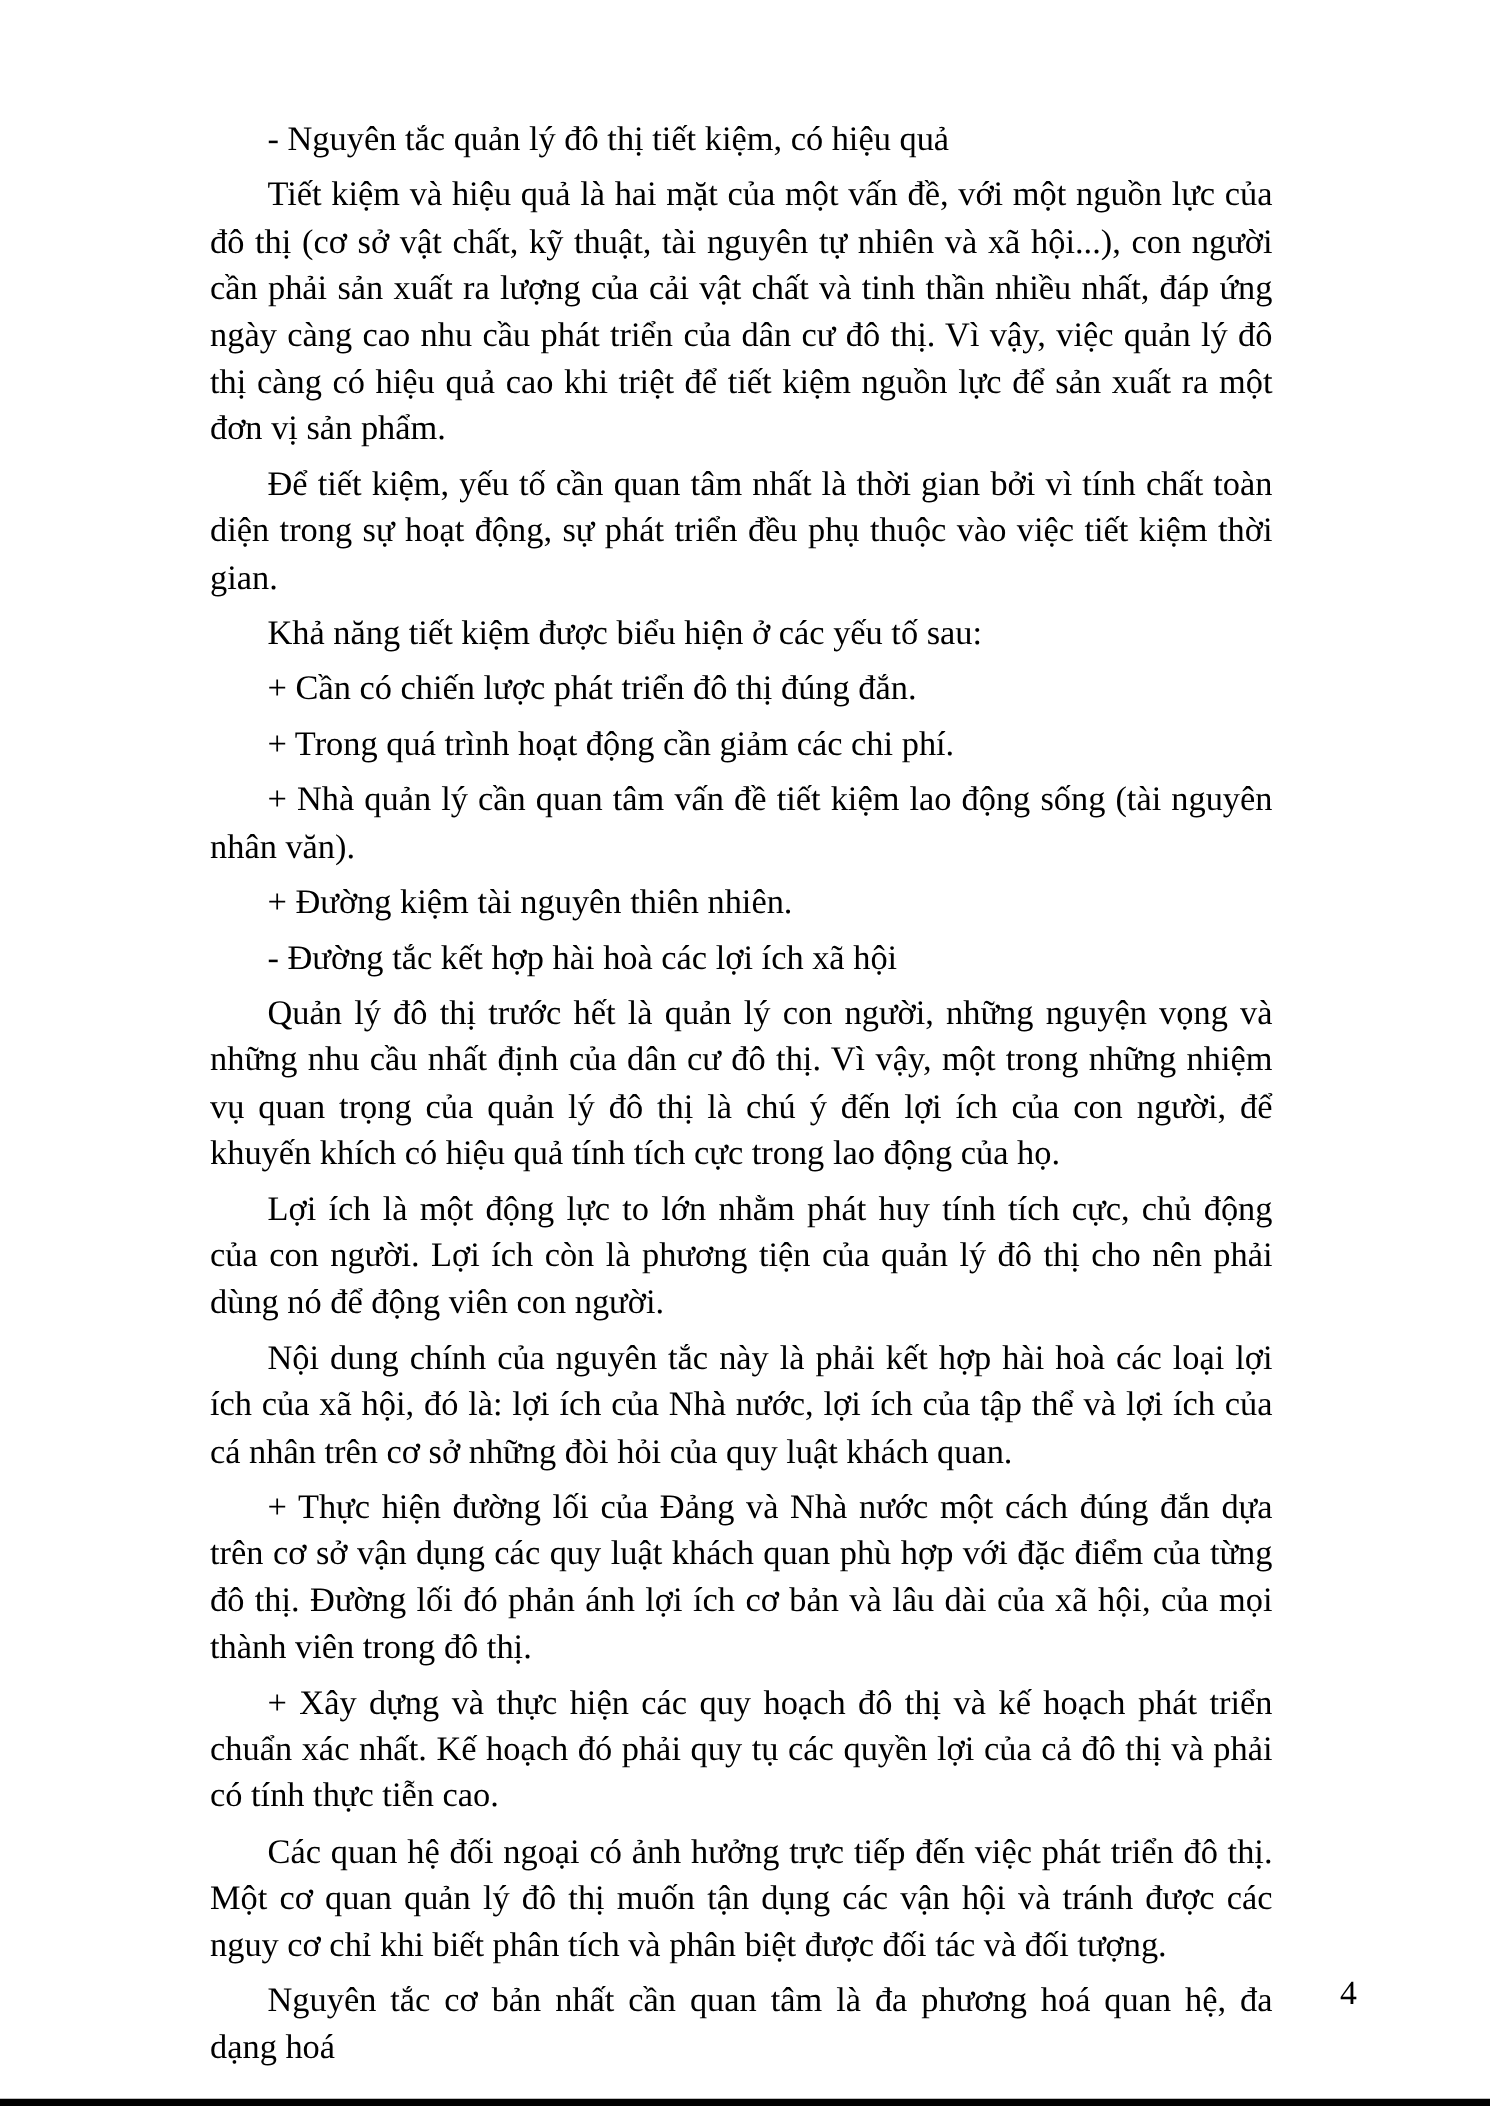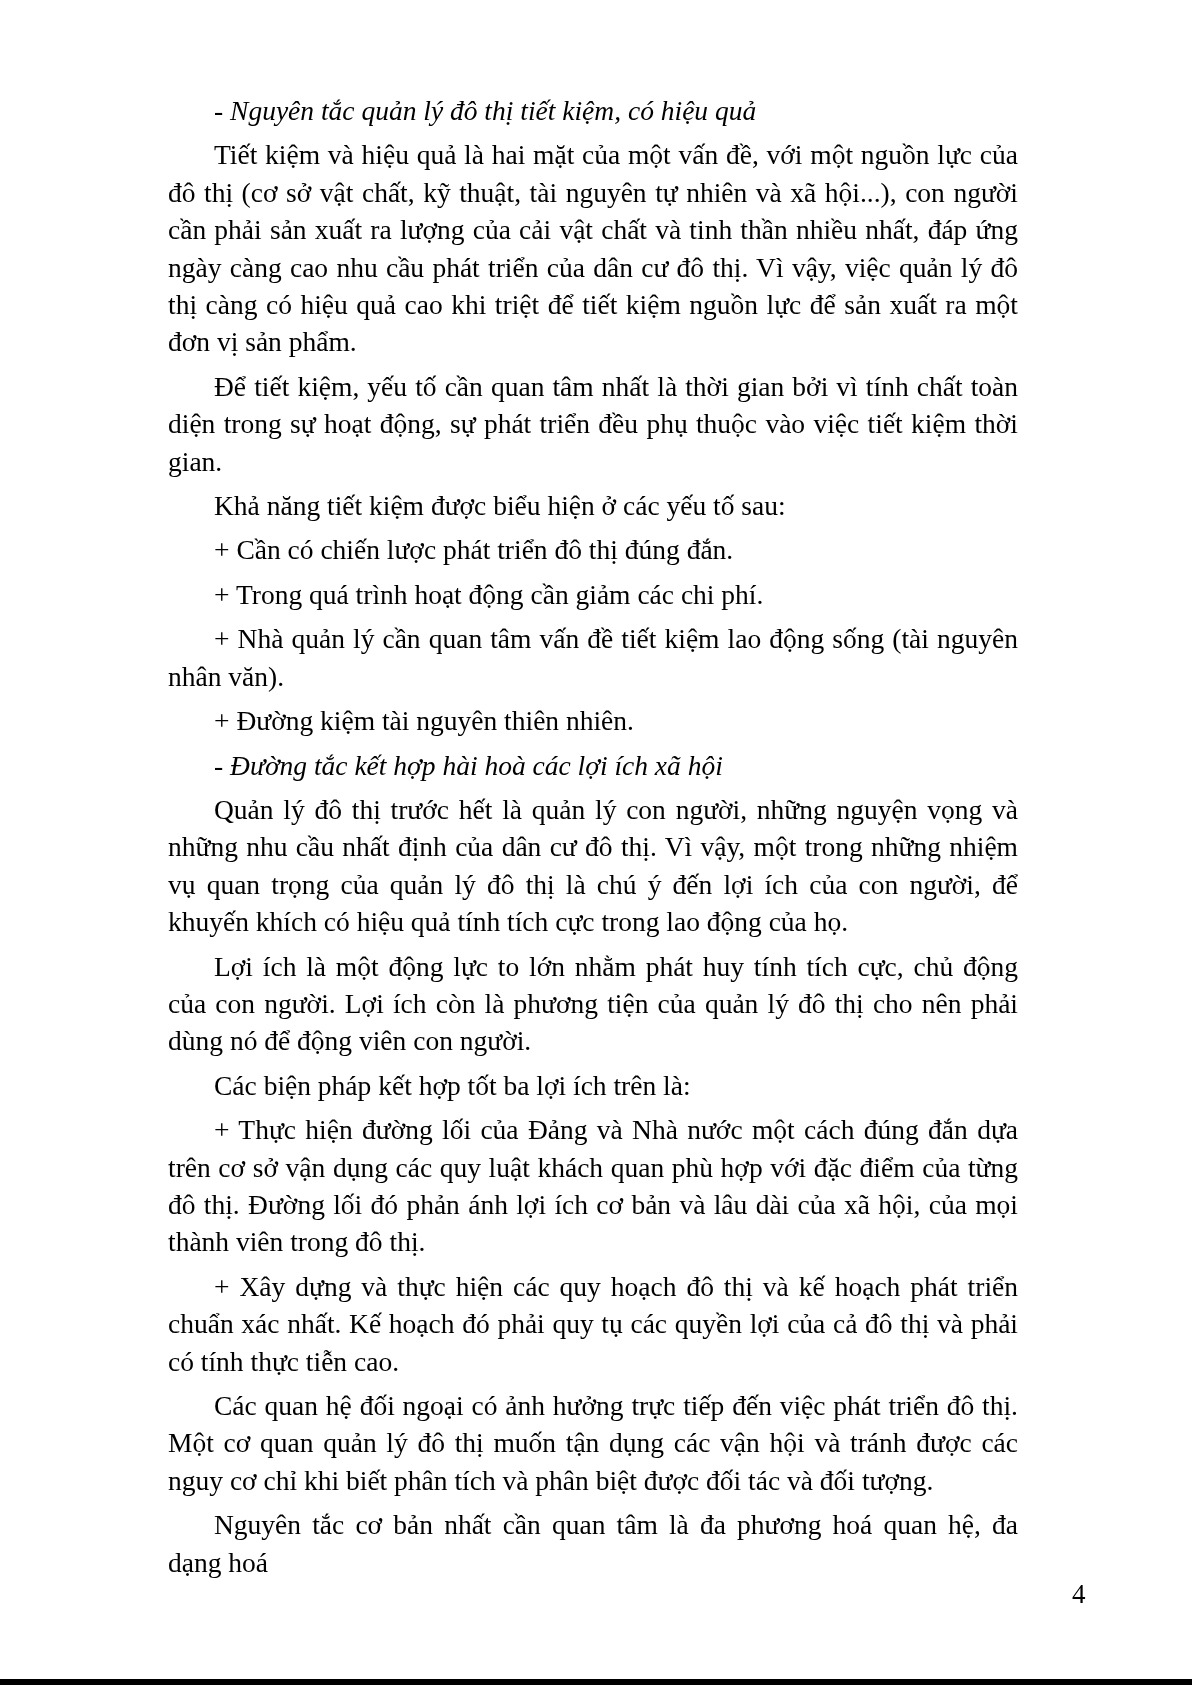--- a/index.html
+++ b/index.html
@@ -25,21 +25,20 @@
     line-height: 37.4px;
     text-align: justify;
     color: #000000;
   }
   .content p {
     margin: 0 0 7px 0;
     text-indent: 46px;
     word-spacing: normal;
   }
   .content p.heading {
-    font-style: italic;
     text-align: left;
   }
   .page-number {
     position: absolute;
     left: 1072px;
     top: 1576px;
     font-size: 27px;
     line-height: 37px;
     color: #000000;
   }
@@ -61,21 +60,21 @@
       <p class="paragraph">Tiết kiệm và hiệu quả là hai mặt của một vấn đề, với một nguồn lực của đô thị (cơ sở vật chất, kỹ thuật, tài nguyên tự nhiên và xã hội...), con người cần phải sản xuất ra lượng của cải vật chất và tinh thần nhiều nhất, đáp ứng ngày càng cao nhu cầu phát triển của dân cư đô thị. Vì vậy, việc quản lý đô thị càng có hiệu quả cao khi triệt để tiết kiệm nguồn lực để sản xuất ra một đơn vị sản phẩm.</p>
       <p class="paragraph">Để tiết kiệm, yếu tố cần quan tâm nhất là thời gian bởi vì tính chất toàn diện trong sự hoạt động, sự phát triển đều phụ thuộc vào việc tiết kiệm thời gian.</p>
       <p class="paragraph">Khả năng tiết kiệm được biểu hiện ở các yếu tố sau:</p>
       <p class="bullet">+ Cần có chiến lược phát triển đô thị đúng đắn.</p>
       <p class="bullet">+ Trong quá trình hoạt động cần giảm các chi phí.</p>
       <p class="bullet">+ Nhà quản lý cần quan tâm vấn đề tiết kiệm lao động sống (tài nguyên nhân văn).</p>
       <p class="bullet">+ Đường kiệm tài nguyên thiên nhiên.</p>
       <p class="heading">- Đường tắc kết hợp hài hoà các lợi ích xã hội</p>
       <p class="paragraph">Quản lý đô thị trước hết là quản lý con người, những nguyện vọng và những nhu cầu nhất định của dân cư đô thị. Vì vậy, một trong những nhiệm vụ quan trọng của quản lý đô thị là chú ý đến lợi ích của con người, để khuyến khích có hiệu quả tính tích cực trong lao động của họ.</p>
       <p class="paragraph">Lợi ích là một động lực to lớn nhằm phát huy tính tích cực, chủ động của con người. Lợi ích còn là phương tiện của quản lý đô thị cho nên phải dùng nó để động viên con người.</p>
-      <p class="paragraph">Các biện pháp kết hợp tốt ba lợi ích trên là:</p>
+      <p class="paragraph">Nội dung chính của nguyên tắc này là phải kết hợp hài hoà các loại lợi ích của xã hội, đó là: lợi ích của Nhà nước, lợi ích của tập thể và lợi ích của cá nhân trên cơ sở những đòi hỏi của quy luật khách quan.</p>
       <p class="bullet">+ Thực hiện đường lối của Đảng và Nhà nước một cách đúng đắn dựa trên cơ sở vận dụng các quy luật khách quan phù hợp với đặc điểm của từng đô thị. Đường lối đó phản ánh lợi ích cơ bản và lâu dài của xã hội, của mọi thành viên trong đô thị.</p>
       <p class="bullet">+ Xây dựng và thực hiện các quy hoạch đô thị và kế hoạch phát triển chuẩn xác nhất. Kế hoạch đó phải quy tụ các quyền lợi của cả đô thị và phải có tính thực tiễn cao.</p>
       <p class="paragraph">Các quan hệ đối ngoại có ảnh hưởng trực tiếp đến việc phát triển đô thị. Một cơ quan quản lý đô thị muốn tận dụng các vận hội và tránh được các nguy cơ chỉ khi biết phân tích và phân biệt được đối tác và đối tượng.</p>
       <p class="paragraph">Nguyên tắc cơ bản nhất cần quan tâm là đa phương hoá quan hệ, đa dạng hoá</p>
     </div>
   <div class="page-number">4</div>
   <div class="bottom-bar"></div>
 </div>
 
 </body></html>

